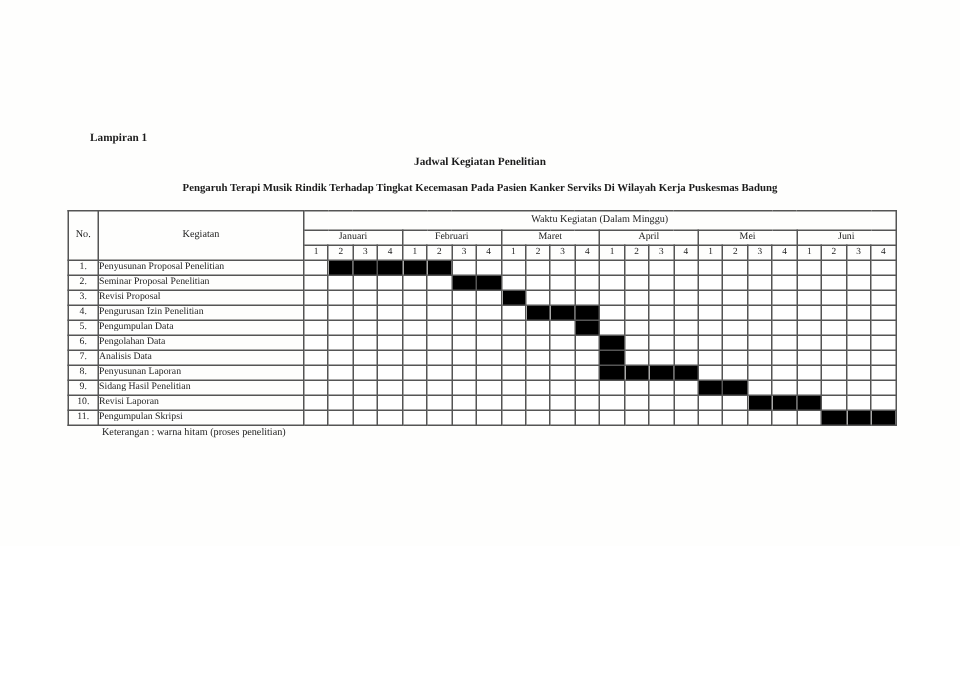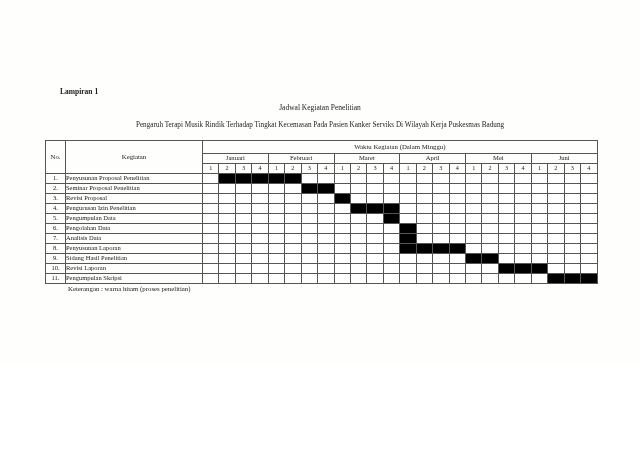--- a/index.html
+++ b/index.html
@@ -19,25 +19,25 @@
     width: 640px; height: 364px;
     background: #fefefd;
     overflow: hidden;
   }
   .lampiran {
     position: absolute; left: 60px; top: 88px;
     font-size: 7.5px; font-weight: bold; line-height: 1;
   }
   .title {
     position: absolute; left: 0; right: 0; top: 104px;
-    text-align: center; font-size: 7.5px; font-weight: normal; line-height: 1;
+    text-align: center; font-size: 7.5px; font-weight: bold; line-height: 1;
   }
   .subtitle {
     position: absolute; left: 0; right: 0; top: 122px;
-    text-align: center; font-size: 7.2px; font-weight: normal;
+    text-align: center; font-size: 7.2px; font-weight: bold;
     line-height: 1; white-space: nowrap;
   }
   table.schedule {
     position: absolute; left: 45px; top: 140px;
     width: 552px;
     border-collapse: collapse; table-layout: fixed;
   }
   .schedule th, .schedule td {
     border: 1px solid var(--border);
     padding: 0; margin: 0;

